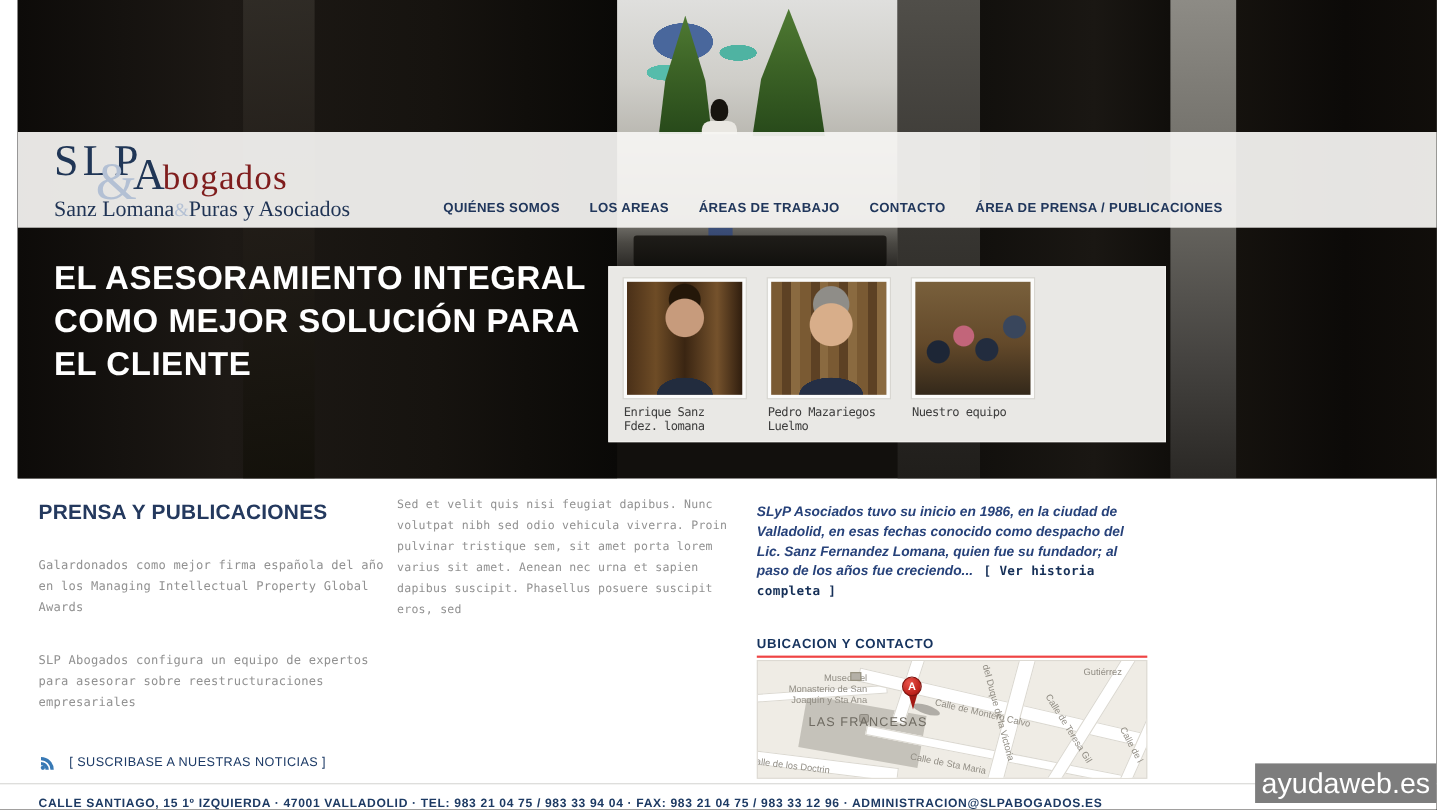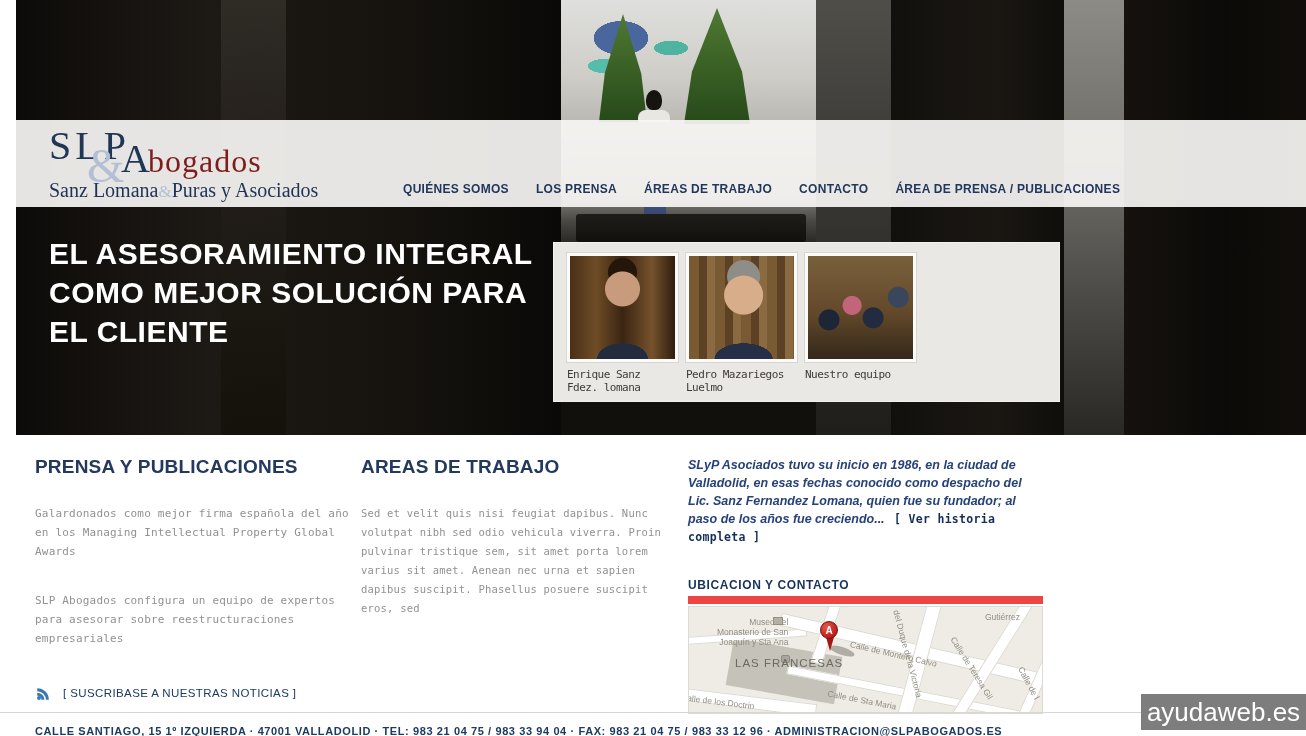--- a/index.html
+++ b/index.html
@@ -56,21 +56,21 @@
   .logo-tagline { position:absolute; left:0px; top:57px; font-size:20px; color:#1f3354; white-space:nowrap; }
   .logo-tagline .amp-small { color:#b3c0d4; font-size:17px; }
   .mainnav { position:absolute; left:351px; top:62px; display:flex; gap:27px;
     font-size:12px; font-weight:bold; color:#21375c; letter-spacing:.3px; white-space:nowrap;margin-left:36px; }
   .mainnav span { cursor:pointer; }
 
   
   .hero-title { position:absolute; left:33px; top:234px; color:#ffffff; font-weight:bold;
     font-size:30px; line-height:39px; letter-spacing:.5px; }
   .photo-panel { position:absolute; left:537px; top:242px; width:507px; height:160px;
-    background:#e9e8e5; border:1px solid #f2f1ee; display:flex; padding:10px 12px 0 13px; gap:4px; }
+    background:#e9e8e5; border:1px solid #f2f1ee; display:flex; padding:10px 12px 0 13px; gap:16px; }
   .member { width:115px; }
   .photo { width:111px; height:109px; border:3px solid #fbfbfa; outline:1px solid #d8d6d1; cursor:pointer; }
   .ph1 { background:
       radial-gradient(circle at 50% 32%, #c79b7c 0 17px, rgba(0,0,0,0) 18px),
       radial-gradient(circle at 50% 16%, #241709 0 14px, rgba(0,0,0,0) 15px),
       radial-gradient(ellipse 42px 26px at 50% 100%, #222c3e 0 60%, rgba(0,0,0,0) 61%),
       linear-gradient(90deg,#4a3018 0%,#6e4c26 25%,#3a2512 50%,#75522c 78%,#2f1d0e 100%); }
   .ph2 { background:
       radial-gradient(circle at 48% 40%, #d9b08c 0 18px, rgba(0,0,0,0) 19px),
       radial-gradient(circle at 48% 22%, #2e2516 0 17px, rgba(0,0,0,0) 18px),
@@ -102,21 +102,21 @@
   .col-areas .body-text { font-size:10.5px; }
   .col-areas p { margin-bottom:20px; }
   .subscribe { margin-top:36px; display:flex; align-items:center; gap:10px; cursor:pointer; }
   .subscribe-label { font-size:11.5px; font-weight:normal; color:#1c3a66; letter-spacing:.4px; }
 
   .history-text { font-style:italic; font-weight:bold; color:#27427a; font-size:12.5px;
     line-height:18px; padding-top:6px; }
   .history-link { font-style:normal; font-size:11.5px; color:#152f57; letter-spacing:.3px;
     margin-left:6px; cursor:pointer; font-family:"DejaVu Sans Mono", monospace; font-weight:bold; }
   .loc-heading { display:block; margin-top:32px; font-size:12px; font-weight:bold; color:#16335e;
-    letter-spacing:.6px; border-bottom:8px solid #ef4444; padding-bottom:4px; }
+    letter-spacing:.6px; border-bottom:2px solid #ef4444; padding-bottom:4px; }
 
   
   .map { position:relative; margin-top:2px; width:355px; height:108px; overflow:hidden;
     background:#efece5; border:1px solid #dddad3; cursor:pointer; }
   .map .block { position:absolute; background:#c5c2ba; }
   .road { position:absolute; background:#ffffff; border:1px solid #dcd9d1; }
   .map-label { position:absolute; color:#918d84; font-size:8.5px; white-space:nowrap;
     font-family:"Liberation Sans", sans-serif; }
   .lbl-museo { left:28px; top:10px; text-align:right; line-height:10px; }
   .lbl-francesas { left:46px; top:50px; font-size:11.5px; color:#6e6a61; letter-spacing:1px; }
@@ -169,21 +169,21 @@
   <div class="header-band">
     <div class="logo">
       <span class="logo-slp">SLP</span>
       <span class="logo-amp">&amp;</span>
       <span class="logo-abog-a">A</span>
       <span class="logo-abog-rest">bogados</span>
       <span class="logo-tagline"><span>Sanz Lomana</span><span class="amp-small">&amp;</span><span>Puras y Asociados</span></span>
     </div>
     <nav class="mainnav">
       <span>QUIÉNES SOMOS</span>
-      <span>LOS PRENSA</span>
+      <span>LOS AREAS</span>
       <span>ÁREAS DE TRABAJO</span>
       <span>CONTACTO</span>
       <span>ÁREA DE PRENSA / PUBLICACIONES</span>
     </nav>
   </div>
 
   <h1 class="hero-title">
     <span>EL ASESORAMIENTO INTEGRAL</span><br>
     <span>COMO MEJOR SOLUCIÓN PARA</span><br>
     <span>EL CLIENTE</span>
@@ -222,21 +222,20 @@
     <svg width="18" height="18" viewBox="0 0 24 24">
       <path fill="#3879b5" d="M3 9.5a11.5 11.5 0 0 1 11.5 11.5h4A15.5 15.5 0 0 0 3 5.5z"></path>
       <path fill="#3879b5" d="M3 15.5A5.5 5.5 0 0 1 8.5 21h4A9.5 9.5 0 0 0 3 11.5z"></path>
       <circle cx="5.3" cy="18.7" r="2.6" fill="#3879b5"></circle>
     </svg>
     <span class="subscribe-label">[ SUSCRIBASE A NUESTRAS NOTICIAS ]</span>
   </div>
 </div>
 
 <div class="col col-areas">
-  <h2 class="section">AREAS DE TRABAJO</h2>
   <p class="body-text">Sed et velit quis nisi feugiat dapibus. Nunc volutpat nibh sed odio vehicula viverra. Proin pulvinar tristique sem, sit amet porta lorem varius sit amet. Aenean nec urna et sapien dapibus suscipit. Phasellus posuere suscipit eros, sed</p>
 </div>
 
 <div class="col col-right">
   <div class="history-text">
     <span>SLyP Asociados tuvo su inicio en 1986, en la ciudad de Valladolid, en esas fechas conocido como despacho del Lic. Sanz Fernandez Lomana, quien fue su fundador; al paso de los años fue creciendo...</span>
     <span class="history-link">[ Ver historia completa ]</span>
   </div>
   <span class="loc-heading">UBICACION Y CONTACTO</span>
 

